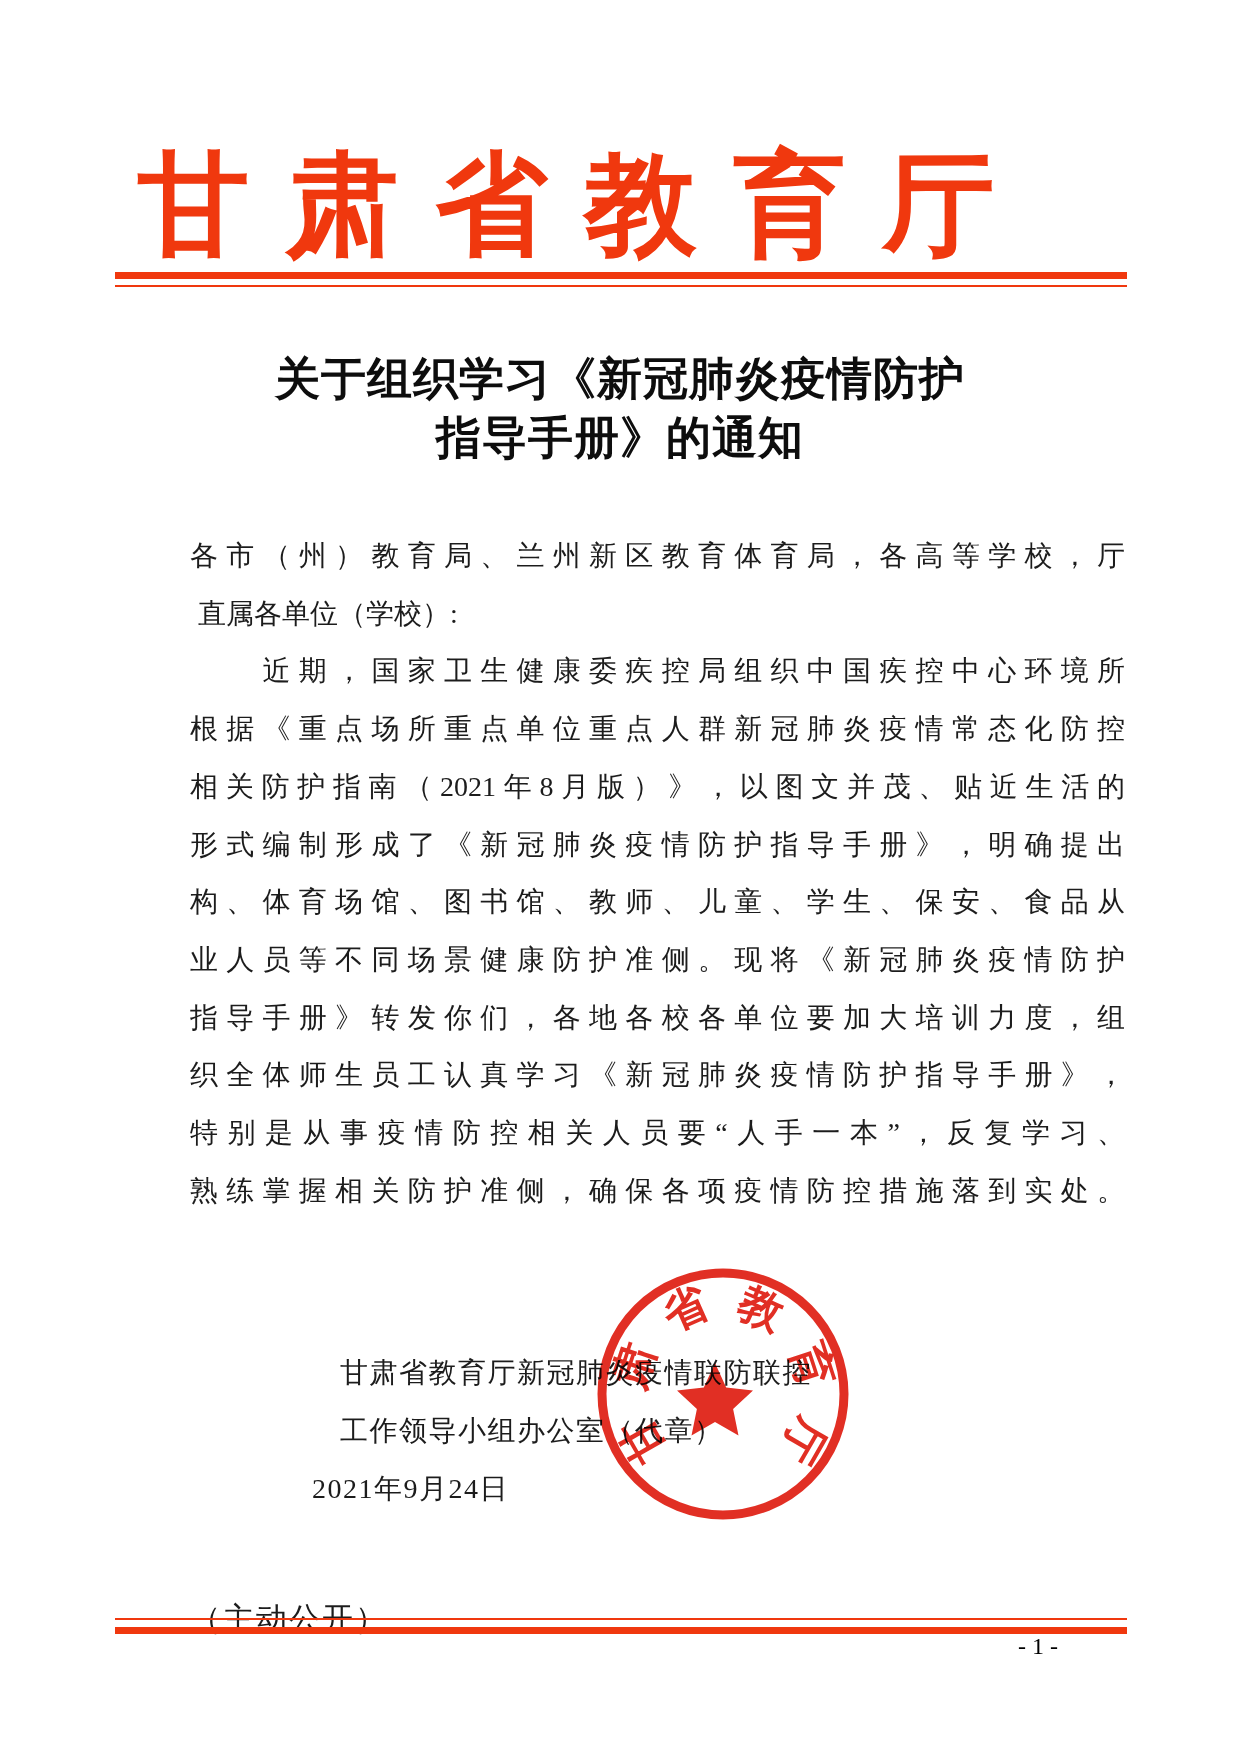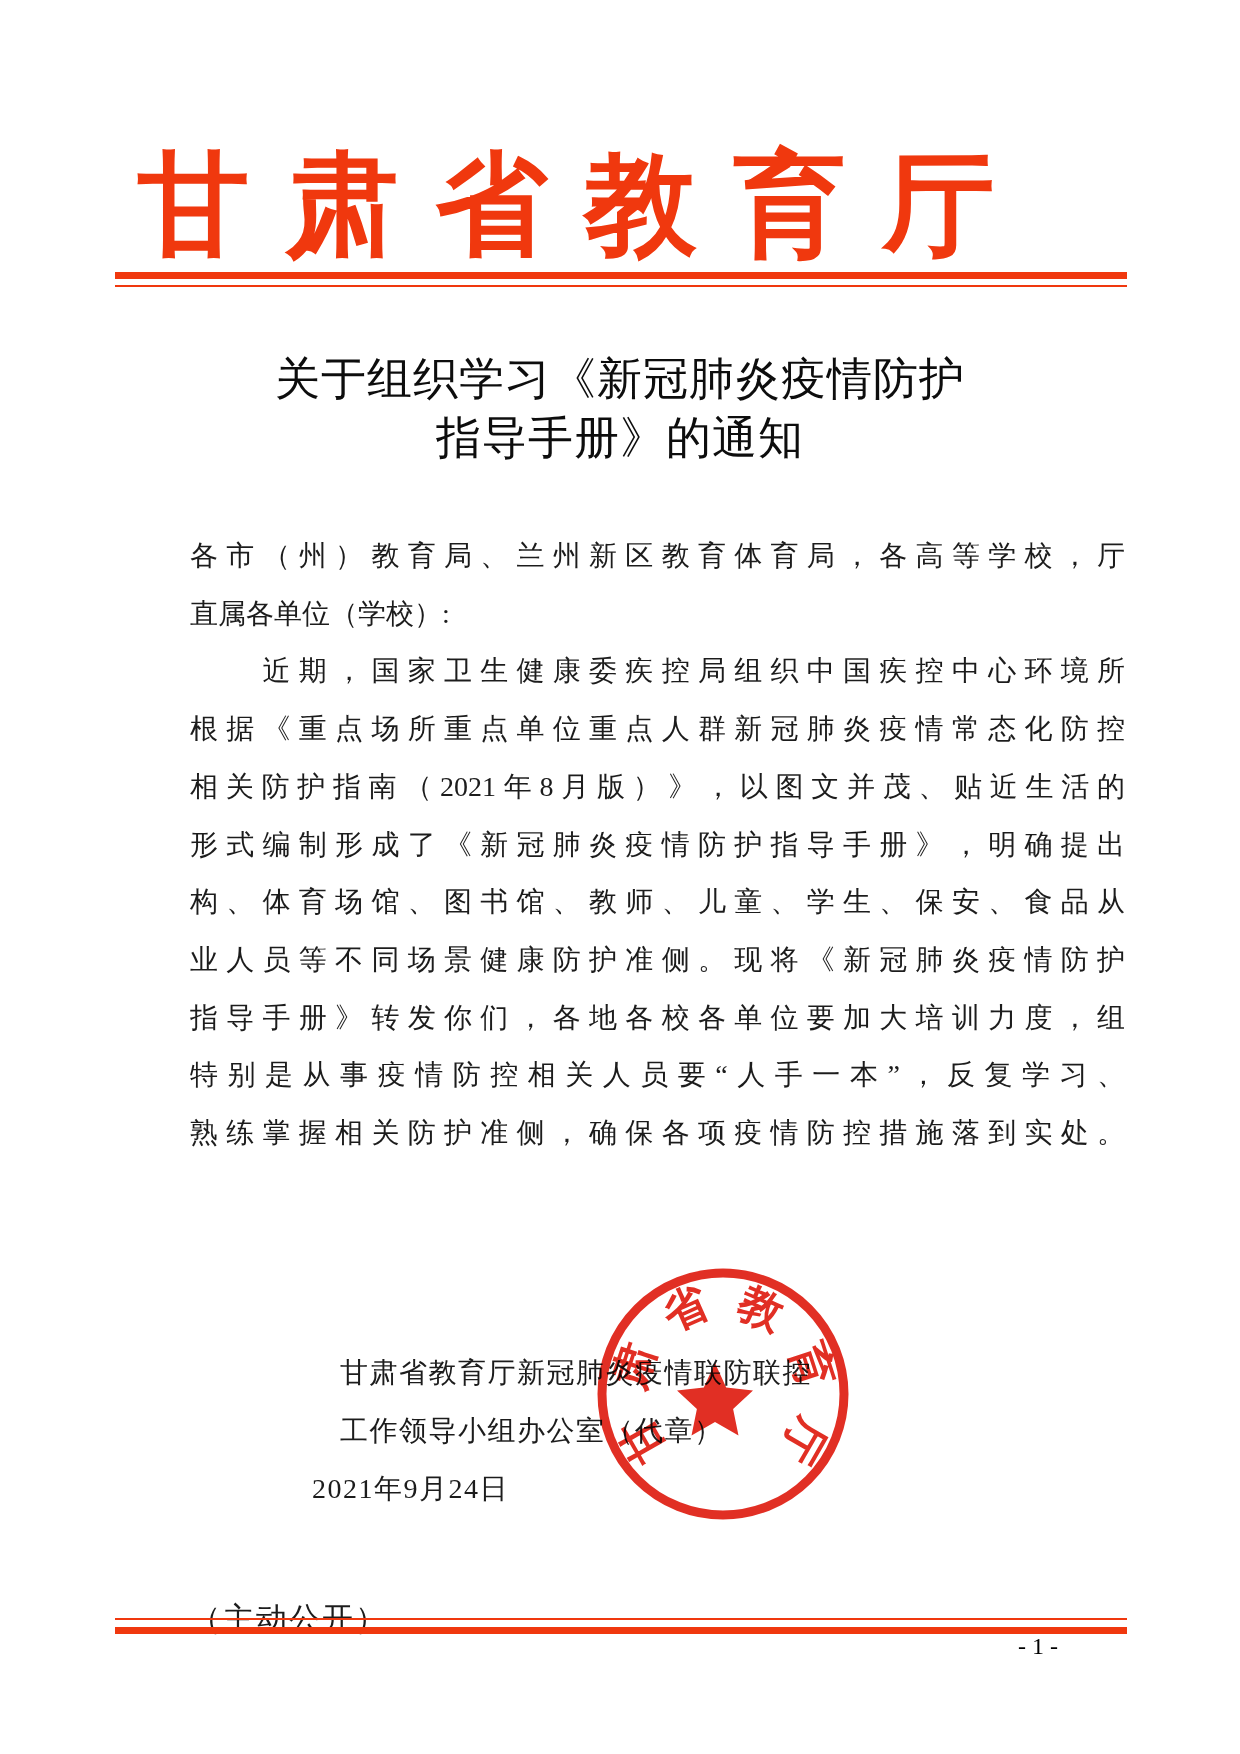--- a/index.html
+++ b/index.html
@@ -32,38 +32,39 @@
   .rule-top .gap{height:6px;}
   .rule-top .thin{height:2px;}
   .rule-bottom{top:1618px;}
   .rule-bottom .thin{height:2px;}
   .rule-bottom .gap{height:7px;}
   .rule-bottom .thick{height:7px;}
   
   .doc-title{
     position:absolute;top:350px;left:0;width:1240px;
     text-align:center;
-    font-size:45px;line-height:59px;font-weight:normal;
+    font-size:45px;line-height:59px;font-weight:bold;
     letter-spacing:1px;
     color:#0d0d0d;
   }
   
   .body-block{
     position:absolute;top:527px;left:190px;width:935px;
     font-size:28px;line-height:57.7px;
     color:var(--ink);
   }
   .bl{
     text-align:justify;
     text-align-last:justify;
     white-space:nowrap; 
   }
   .bl.short{
     text-align-last:left;
     white-space:normal;
+    margin-left:8px;
   }
   
   .signature{
     position:absolute;top:1344px;left:340px;width:820px;
     font-size:28px;line-height:58px;letter-spacing:1.5px;
     text-align:left;color:var(--ink);
   }
   .signature .date{transform:translateX(-28px);}
   
   .disclosure{
@@ -104,20 +105,21 @@
   <div class="body-block">
     <div class="bl">各市（州）教育局、兰州新区教育体育局，各高等学校，厅</div>
     <div class="bl short">直属各单位（学校）:</div>
     <div class="bl">　　近期，国家卫生健康委疾控局组织中国疾控中心环境所</div>
     <div class="bl">根据《重点场所重点单位重点人群新冠肺炎疫情常态化防控</div>
     <div class="bl">相关防护指南（2021年8月版）》，以图文并茂、贴近生活的</div>
     <div class="bl">形式编制形成了《新冠肺炎疫情防护指导手册》，明确提出</div>
     <div class="bl">构、体育场馆、图书馆、教师、儿童、学生、保安、食品从</div>
     <div class="bl">业人员等不同场景健康防护准侧。现将《新冠肺炎疫情防护</div>
     <div class="bl">指导手册》转发你们，各地各校各单位要加大培训力度，组</div>
+    <div class="bl">织全体师生员工认真学习《新冠肺炎疫情防护指导手册》，</div>
     <div class="bl">特别是从事疫情防控相关人员要“人手一本”，反复学习、</div>
     <div class="bl">熟练掌握相关防护准侧，确保各项疫情防控措施落到实处。</div>
   </div>
 
   <div class="signature">
     <div>甘肃省教育厅新冠肺炎疫情联防联控</div>
     <div>工作领导小组办公室（代章）</div>
     <div class="date">2021年9月24日</div>
   </div>
 

